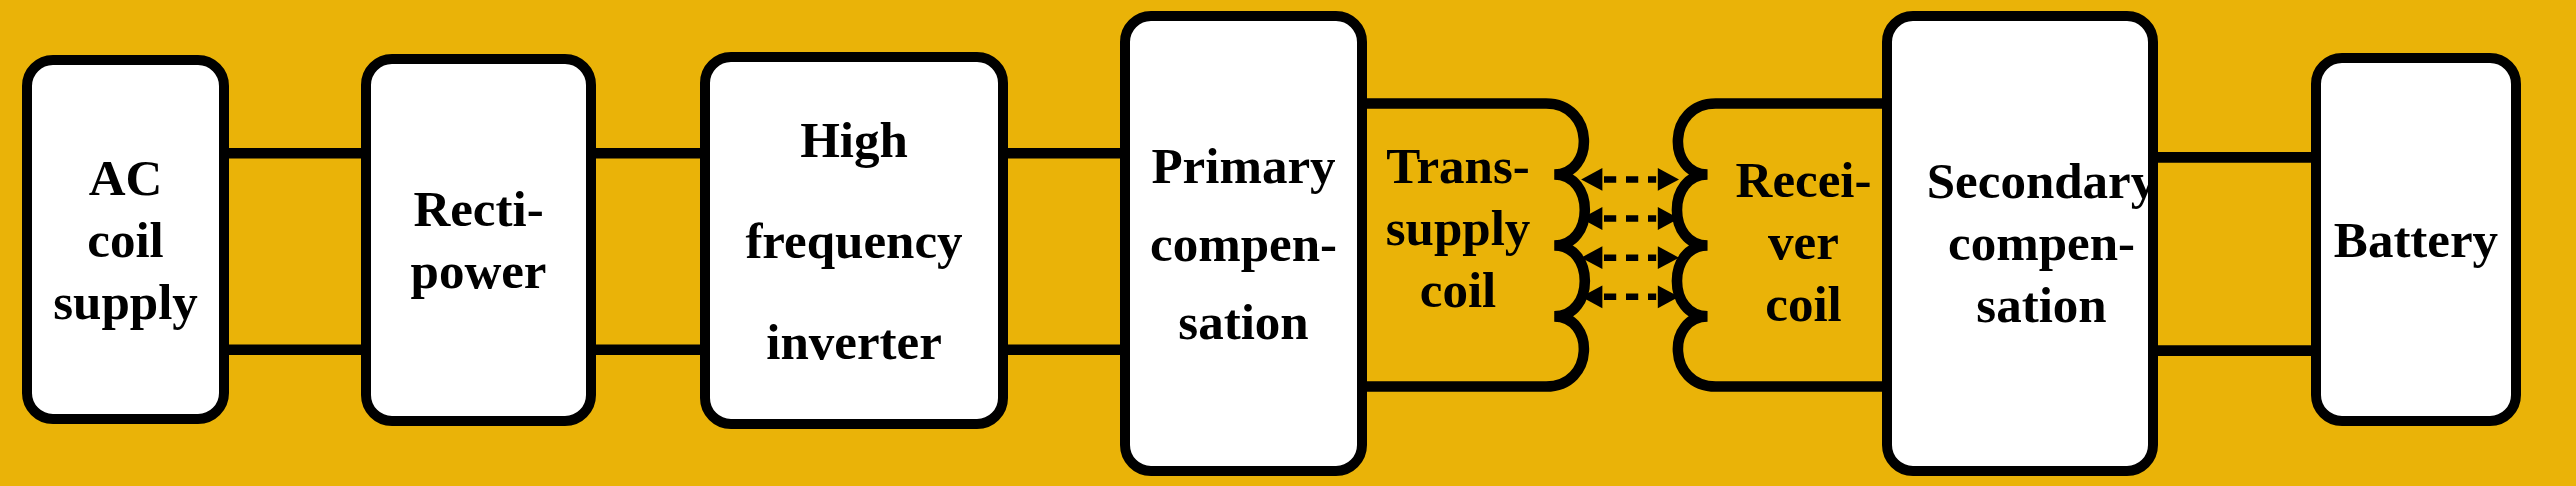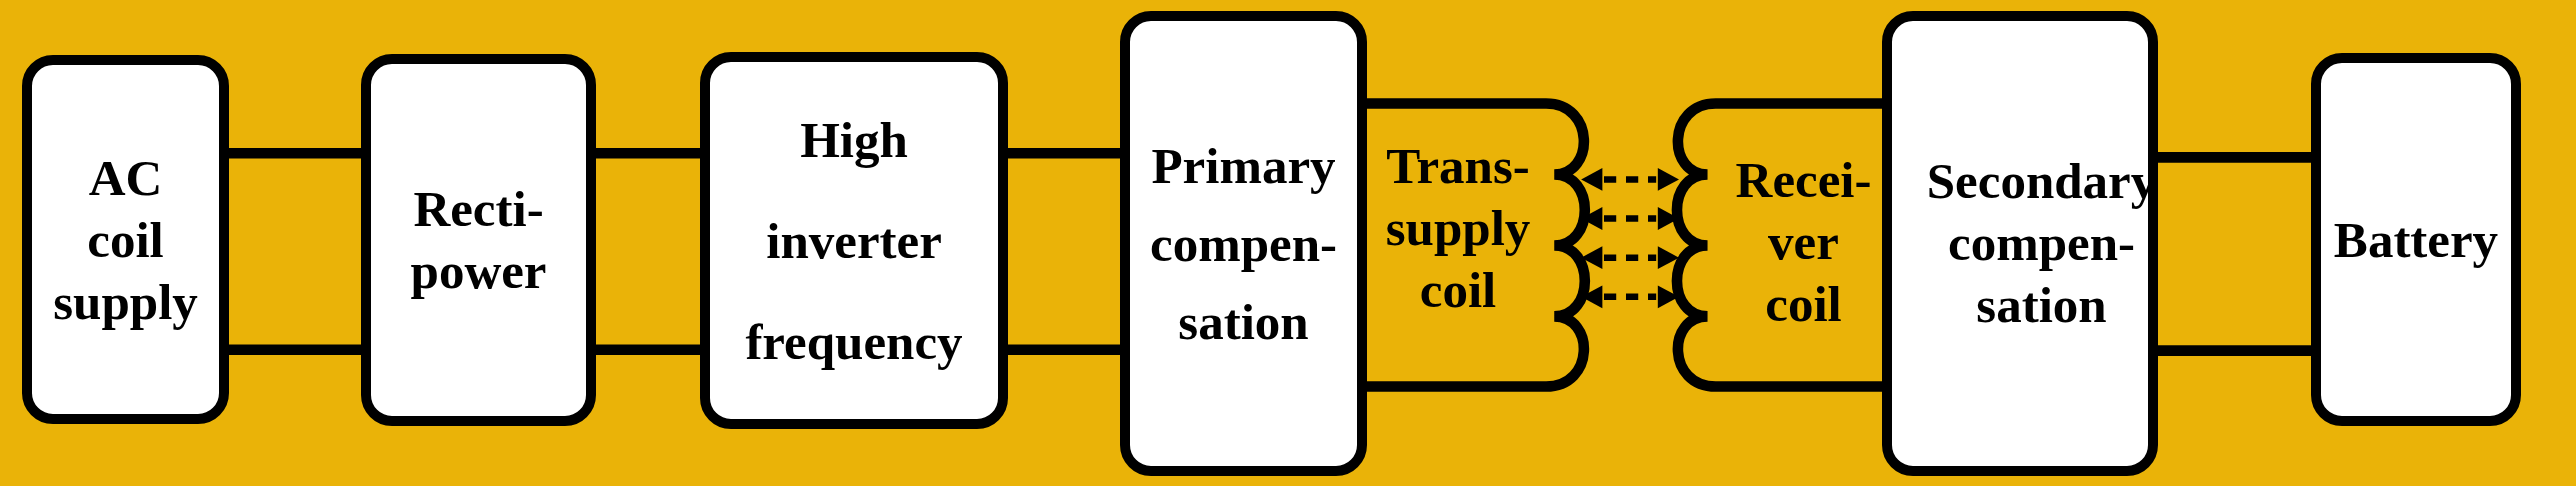--- a/index.html
+++ b/index.html
@@ -134,22 +134,22 @@
     <div class="ln">supply</div>
   </div>
 
   <div class="block blk-rectifier">
     <div class="ln">Recti-</div>
     <div class="ln">power</div>
   </div>
 
   <div class="block blk-inverter">
     <div class="ln">High</div>
+    <div class="ln">frequency</div>
     <div class="ln">inverter</div>
-    <div class="ln">frequency</div>
   </div>
 
   <div class="block blk-primary">
     <div class="ln">Primary</div>
     <div class="ln">compen-</div>
     <div class="ln">sation</div>
   </div>
 
   <div class="coil-label lbl-transmitter">
     <div class="ln">Trans-</div>

